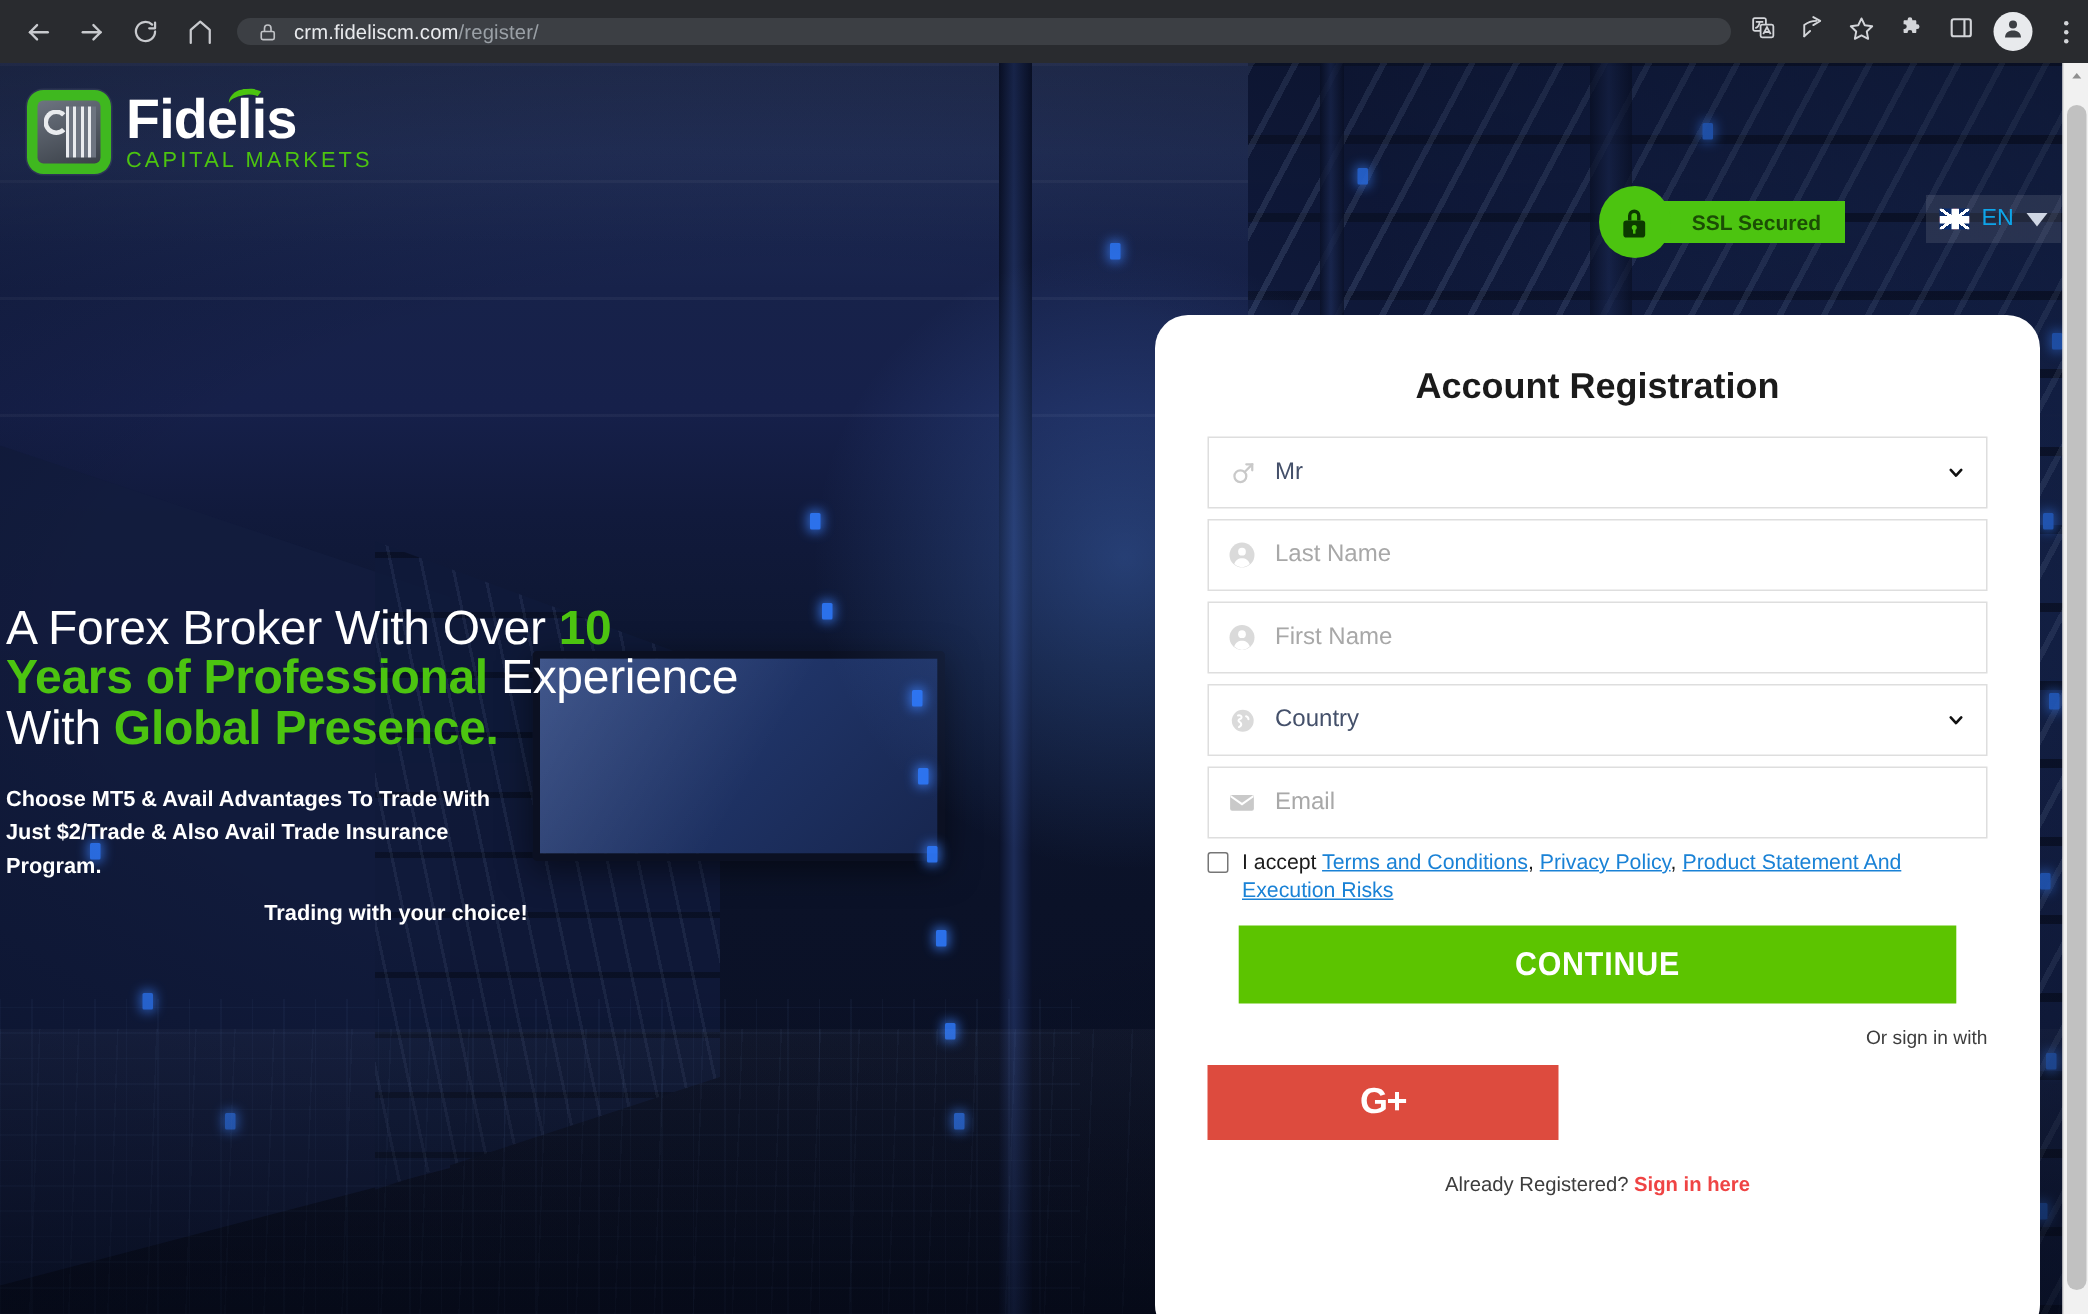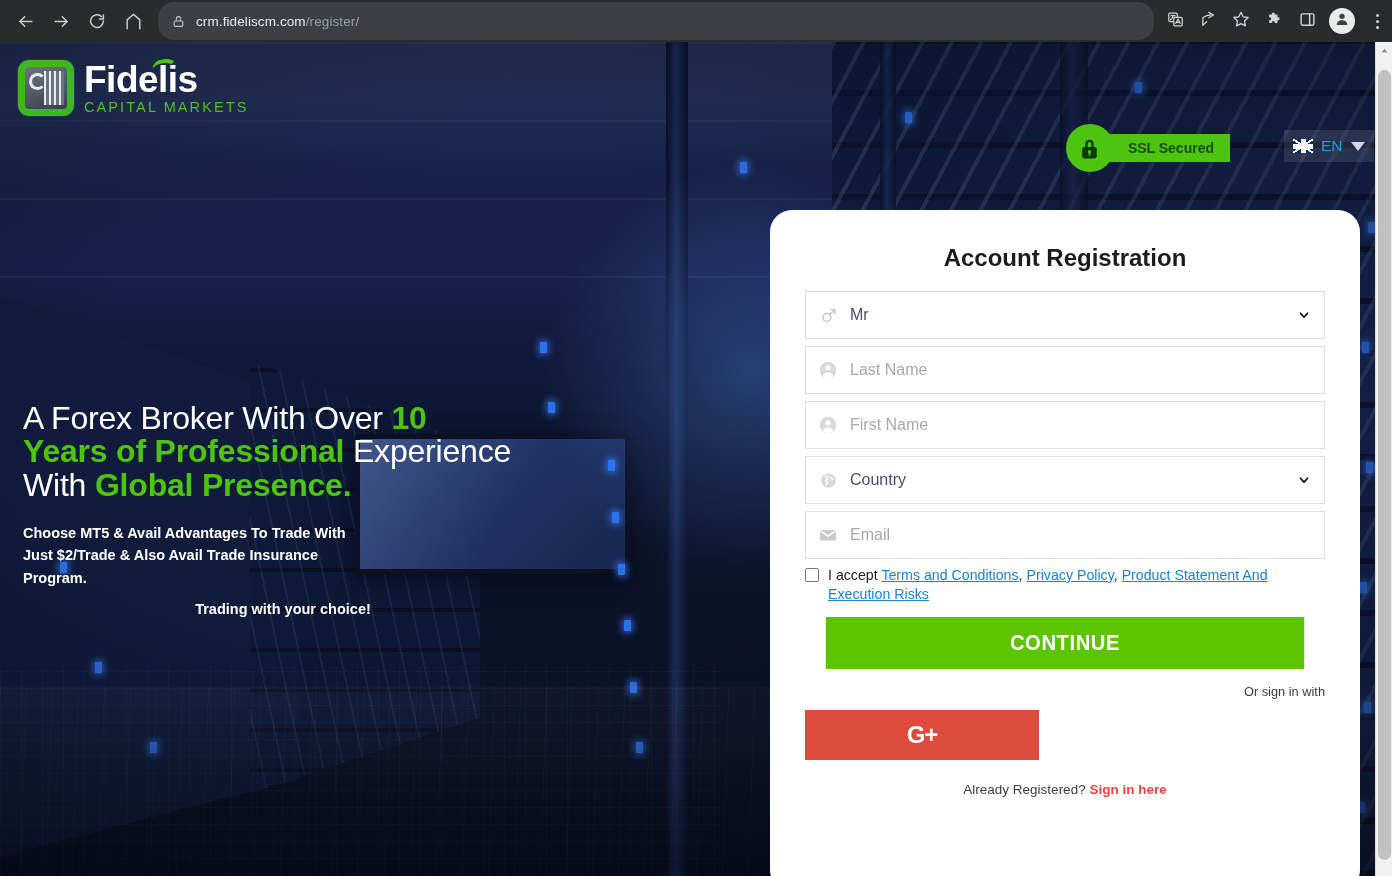--- a/index.html
+++ b/index.html
@@ -20,21 +20,21 @@
   .nav-btns { display: flex; align-items: center; padding-left: 8px; gap: 2px; }
   .nav-btn {
     width: 34px; height: 34px; border-radius: 50%;
     display: flex; align-items: center; justify-content: center;
     color: #c8cace;
   }
   .nav-btn svg { display: block; }
 
   #omnibox {
     margin-left: 8px;
-    height: 38px; width: 1090px;
+    height: 18px; width: 1090px;
     background: #3c3f44;
     border-radius: 16px;
     display: flex; align-items: center;
     padding: 0 14px;
   }
   #site-lock { margin-right: 11px; display: flex; align-items: center; color: #c0c2c6; }
   #url-text {
     font-size: 13.5px; color: #e8eaed; white-space: nowrap;
     letter-spacing: .1px;
   }
@@ -225,21 +225,21 @@
   }
   #lang-code { color: #0ea5e9; font-size: 15.5px; }
   #lang-caret {
     width: 0; height: 0; margin-left: auto;
     border-left: 7px solid transparent; border-right: 7px solid transparent;
     border-top: 9px solid #cfd6e4;
   }
 
   
   #hero {
-    position: absolute; left: 23px; top: 360px; width: 520px; z-index: 4;
+    position: absolute; left: 4px; top: 360px; width: 520px; z-index: 4;
   }
   #hero-heading {
     font-size: 32px; line-height: 1.04; color: #ffffff; font-weight: 400;
     letter-spacing: -.2px;
   }
   #hero-heading .hl { color: #4cc410; font-weight: 700; }
   #hero-sub {
     margin-top: 20px; font-size: 14.5px; line-height: 1.55;
     color: #ffffff; font-weight: 600;
     max-width: 340px;

